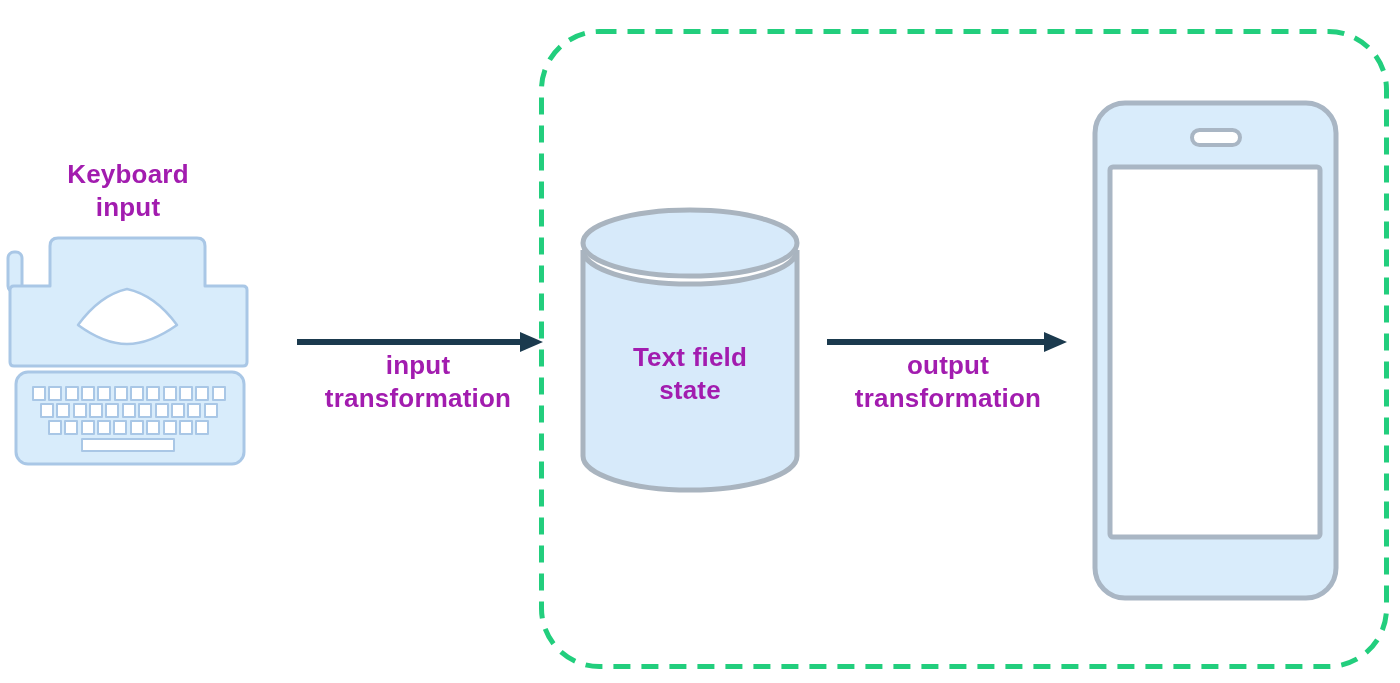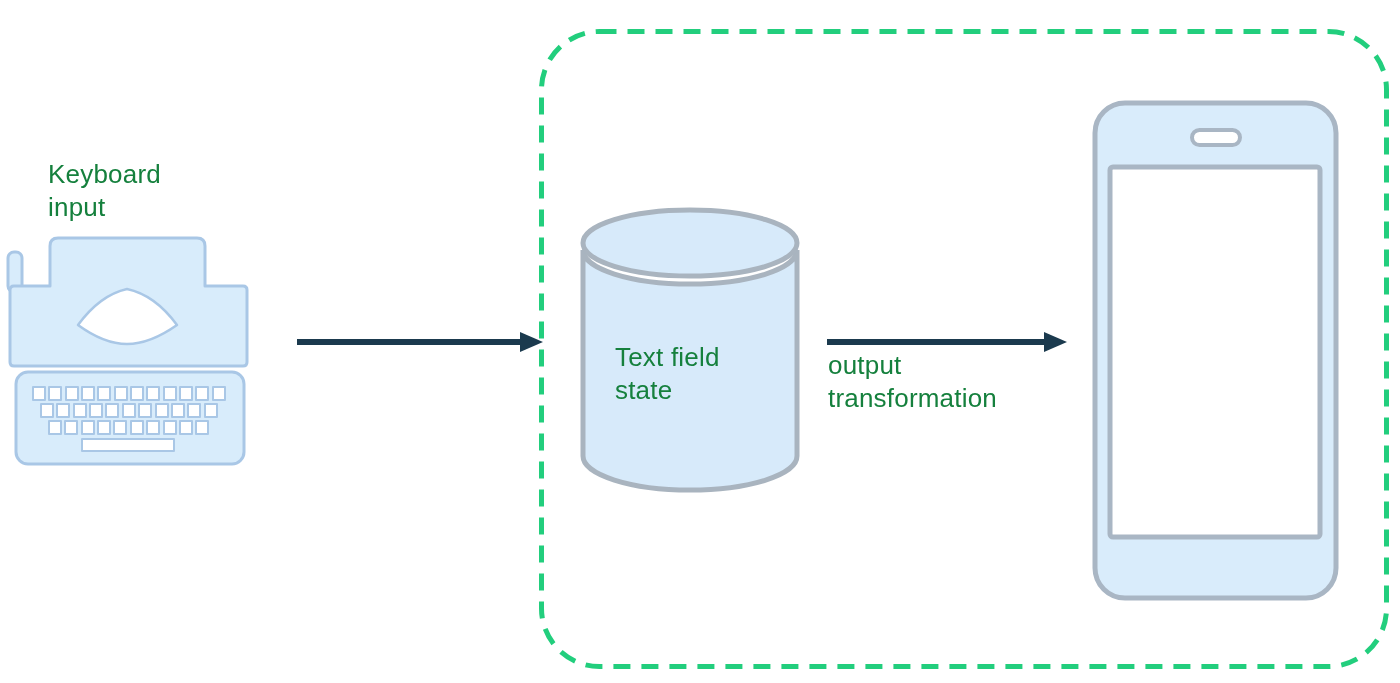--- a/index.html
+++ b/index.html
@@ -11,25 +11,25 @@
     background: #ffffff;
     overflow: hidden;
     font-family: "Liberation Sans", "DejaVu Sans", sans-serif;
   }
   .canvas svg.scene {
     position: absolute;
     left: 0; top: 0;
   }
   .label {
     position: absolute;
-    text-align: left;
-    font-weight: 400;
+    text-align: center;
+    font-weight: 700;
     font-size: 26px;
     line-height: 33px;
-    color: #15803d;
+    color: #a21caf;
     letter-spacing: 0.2px;
     z-index: 2;
   }
   .label-keyboard { left: 48px;  top: 158px; width: 160px; }
   .label-input-tf { left: 298px; top: 349px; width: 240px; }
   .label-state    { left: 615px; top: 341px; width: 150px; }
   .label-output-tf{ left: 828px; top: 349px; width: 240px; }
   .label-visual   { left: 1106px;top: 336px; width: 220px; }
 </style>
 </head>
@@ -115,19 +115,20 @@
 
     <g stroke="#a9b6c4" stroke-width="5">
       <rect x="1095" y="103" width="241" height="495" rx="30" fill="#d9ecfb"></rect>
       <rect x="1192" y="130" width="48" height="15" rx="7.5" fill="#ffffff" stroke-width="4"></rect>
       <rect x="1110" y="167" width="210" height="370" rx="3" fill="#ffffff"></rect>
     </g>
   </svg>
 
   <div class="label label-keyboard">Keyboard input</div>
 
+  <div class="label label-input-tf">input transformation</div>
 
   <div class="label label-output-tf">output transformation</div>
 
   <div class="label label-state">Text field state</div>
 
 
 </div>
 
 </body></html>

